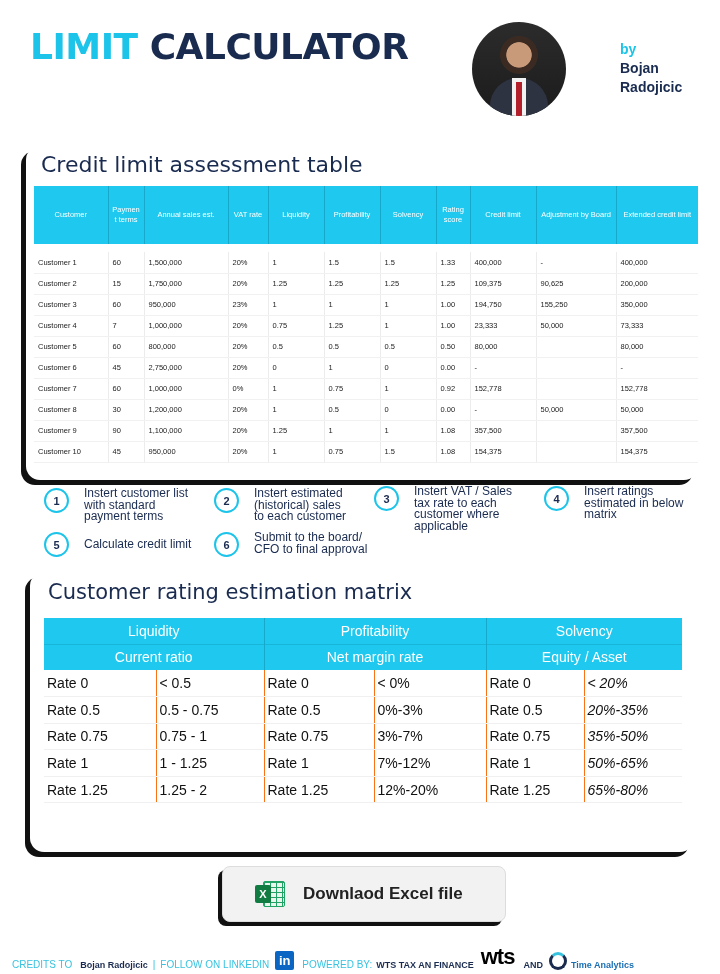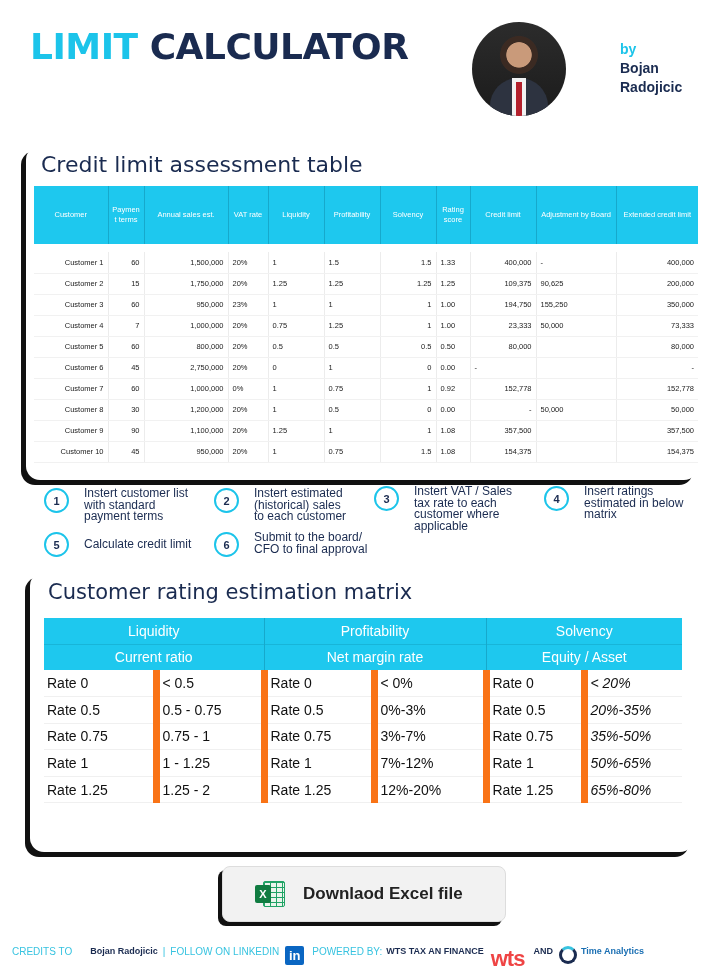--- a/index.html
+++ b/index.html
@@ -30,59 +30,59 @@
   .card1 .card-title { left: 15px; top: 6px; }
   .card2 .card-title { left: 18px; top: 8px; font-size: 21px; }
 
   
   table.assess { position: absolute; left: 8px; top: 40px; width: 664px; border-collapse: collapse; font-size: 7.5px; }
   table.assess th { background: #1ec8ee; color: #ffffff; font-weight: normal; height: 58px; padding: 0 2px; text-align: center;
                     border-right: 1px solid #16a9cc; line-height: 10px; }
   table.assess th:last-child { border-right: none; }
   table.assess td { height: 21px; padding: 0 4px; border-right: 1px solid #ececec; border-bottom: 1px solid #f1f1f1; color: #222; white-space: nowrap; }
   table.assess td:last-child { border-right: none; }
-  table.assess td.l { text-align: right; }
-  table.assess td.r { text-align: right; }
+  table.assess td.l { text-align: left; }
+  table.assess td.r { text-align: left; }
   table.assess td.c { text-align: left; }
 
   
   .steps { position: absolute; left: 0; top: 486px; width: 720px; height: 80px; }
   .step { position: absolute; display: flex; align-items: flex-start; }
   .step .num { width: 25px; height: 25px; border-radius: 50%; border: 2px solid #1cc4ea; color: #1a2b50; font-weight: bold; font-size: 11px;
                display: flex; align-items: center; justify-content: center; flex-shrink: 0; background: #fff; }
   .step .txt { margin-left: 15px; font-size: 12px; line-height: 11.5px; color: #1a2b50; width: 110px; }
 
   
   table.matrix { position: absolute; left: 14px; top: 46px; width: 638px; border-collapse: collapse; }
   table.matrix th { background: #1ec8ee; color: #ffffff; font-weight: normal; font-size: 14px; height: 26px; text-align: center;
                     border-right: 1px solid #16a9cc; }
   table.matrix th:last-child { border-right: none; }
   table.matrix tr.sub th { border-top: 1px solid #18b5d8; }
-  table.matrix td { font-size: 14px; height: 26.6px; color: #111; padding-left: 3px; border-bottom: 1px solid #f0f0f0; border-right: 7px solid #f97316; }
+  table.matrix td { font-size: 14px; height: 26.6px; color: #111; padding-left: 3px; border-bottom: 1px solid #f0f0f0; border-right: 1px solid #f97316; }
   table.matrix td:last-child { border-right: none; font-style: italic; }
 
   
   .dl-btn { position: absolute; left: 222px; top: 866px; width: 284px; height: 56px; background: #f2f2f2; border-radius: 8px;
             box-shadow: -4px 4px 0 0 #111; border: 1px solid #ddd; display: flex; align-items: center; cursor: pointer; }
   .xl-icon { position: relative; width: 30px; height: 30px; margin-left: 32px; }
   .xl-icon .sheet { position: absolute; left: 8px; top: 2px; width: 22px; height: 26px; background: #eaf5ec; border: 1px solid #21a366; border-radius: 2px;
                     background-image: linear-gradient(#21a366 1px, transparent 1px), linear-gradient(90deg, #21a366 1px, transparent 1px);
                     background-size: 6px 5px; }
   .xl-icon .badge { position: absolute; left: 0; top: 6px; width: 16px; height: 18px; background: #107c41; color: #fff; font-size: 11px; font-weight: bold;
                     display: flex; align-items: center; justify-content: center; border-radius: 2px; }
   .dl-label { margin-left: 18px; font-size: 17px; font-weight: bold; color: #222; white-space: nowrap; }
 
   
-  .footer { position: absolute; left: 12px; top: 946px; height: 24px; display: flex; align-items: flex-start; font-size: 10px; white-space: nowrap; }
+  .footer { position: absolute; left: 12px; top: 946px; height: 24px; display: flex; align-items: flex-end; font-size: 10px; white-space: nowrap; }
   .f-cyan { color: #37c3e0; }
   .f-dark { color: #1a2b50; font-weight: bold; font-size: 9px; }
   .f-sep { color: #37c3e0; margin: 0 5px; }
   .li-icon { width: 19px; height: 19px; background: #0a66c2; color: #fff; font-weight: bold; font-size: 13px; display: inline-flex; align-items: center;
              justify-content: center; border-radius: 2px; margin: 0 8px 0 6px; }
-  .wts-logo { color: #ef4444; font-weight: bold; font-size: 22px; margin: 0 9px 0 7px; letter-spacing: -1px; }
+  .wts-logo { color: #000000; font-weight: bold; font-size: 22px; margin: 0 9px 0 7px; letter-spacing: -1px; }
   .ta-icon { width: 18px; height: 18px; border-radius: 50%; border: 3px solid #1a2b50; border-top-color: #37c3e0; display: inline-block; margin: 0 4px 0 6px; }
   .ta-text { color: #1a6fb3; font-size: 9px; font-weight: bold; }
 </style>
 </head>
 <body>
 
 <div class="hero">
   <div class="hero-line">
     <span class="cyan">LIMIT </span><span class="dark">CALCULATOR</span>
   </div>
@@ -367,21 +367,21 @@
 <div class="dl-btn">
   <div class="xl-icon">
     <div class="sheet"></div>
     <div class="badge">X</div>
   </div>
   <span class="dl-label">Downlaod Excel file</span>
 </div>
 
 <div class="footer">
   <span class="f-cyan">CREDITS TO</span>
-  <span class="f-dark" style="margin-left:18px">Bojan Radojicic</span>
+  <span class="f-dark" style="margin-left:8px">Bojan Radojicic</span>
   <span class="f-sep">|</span>
   <span class="f-cyan">FOLLOW ON LINKEDIN</span>
   <span class="li-icon">in</span>
   <span class="f-cyan">POWERED BY:</span>
   <span class="f-dark" style="margin-left:4px">WTS TAX AN FINANCE</span>
   <span class="wts-logo">wts</span>
   <span class="f-dark">AND</span>
   <span class="ta-icon"></span>
   <span class="ta-text">Time Analytics</span>
 </div>

